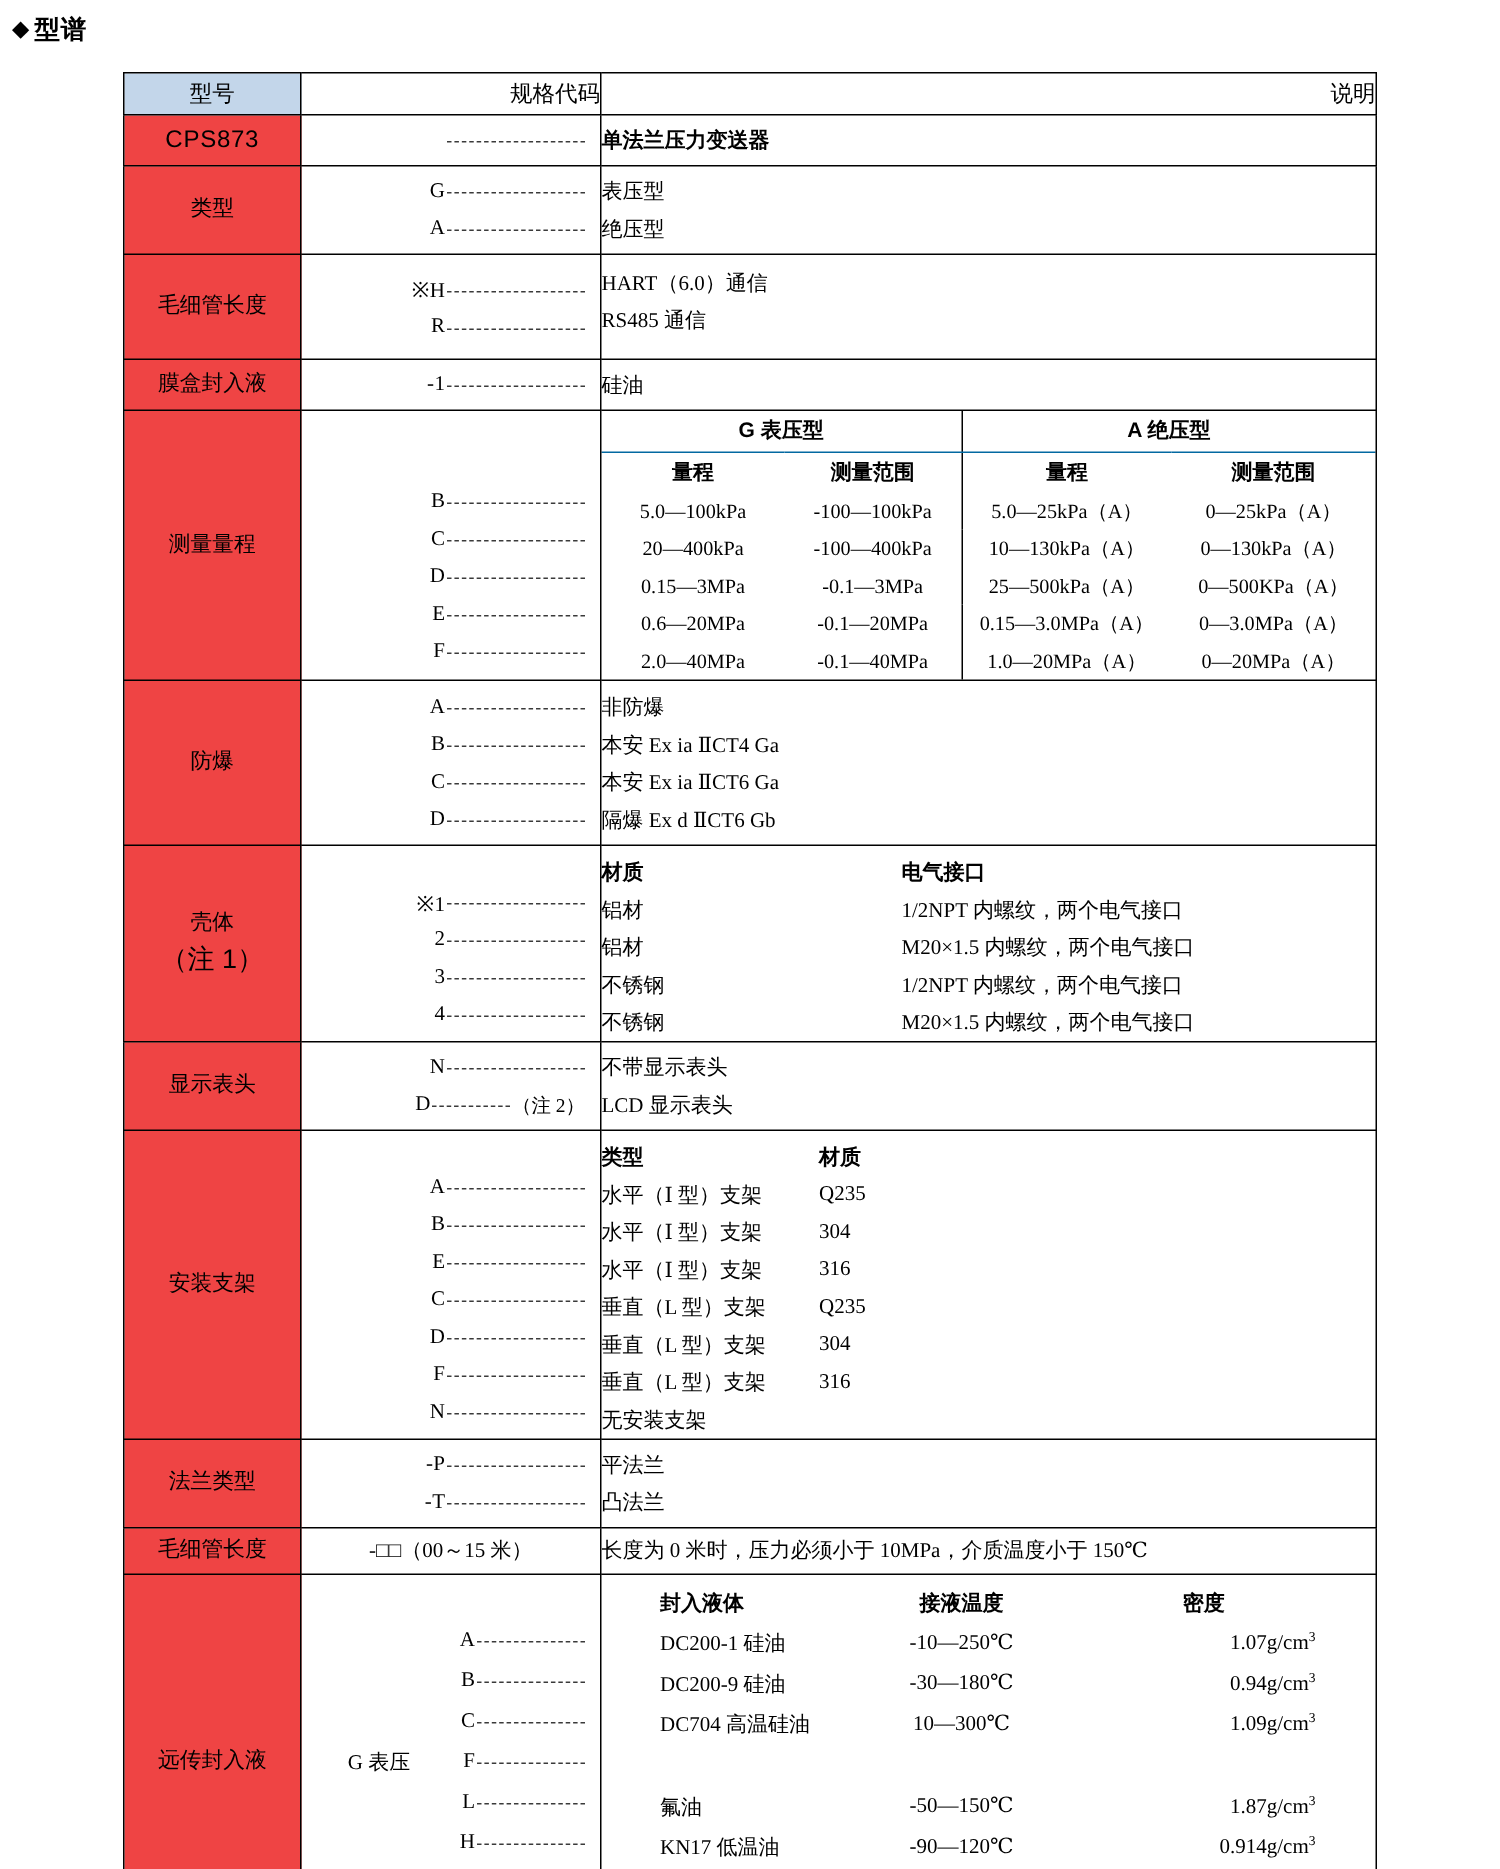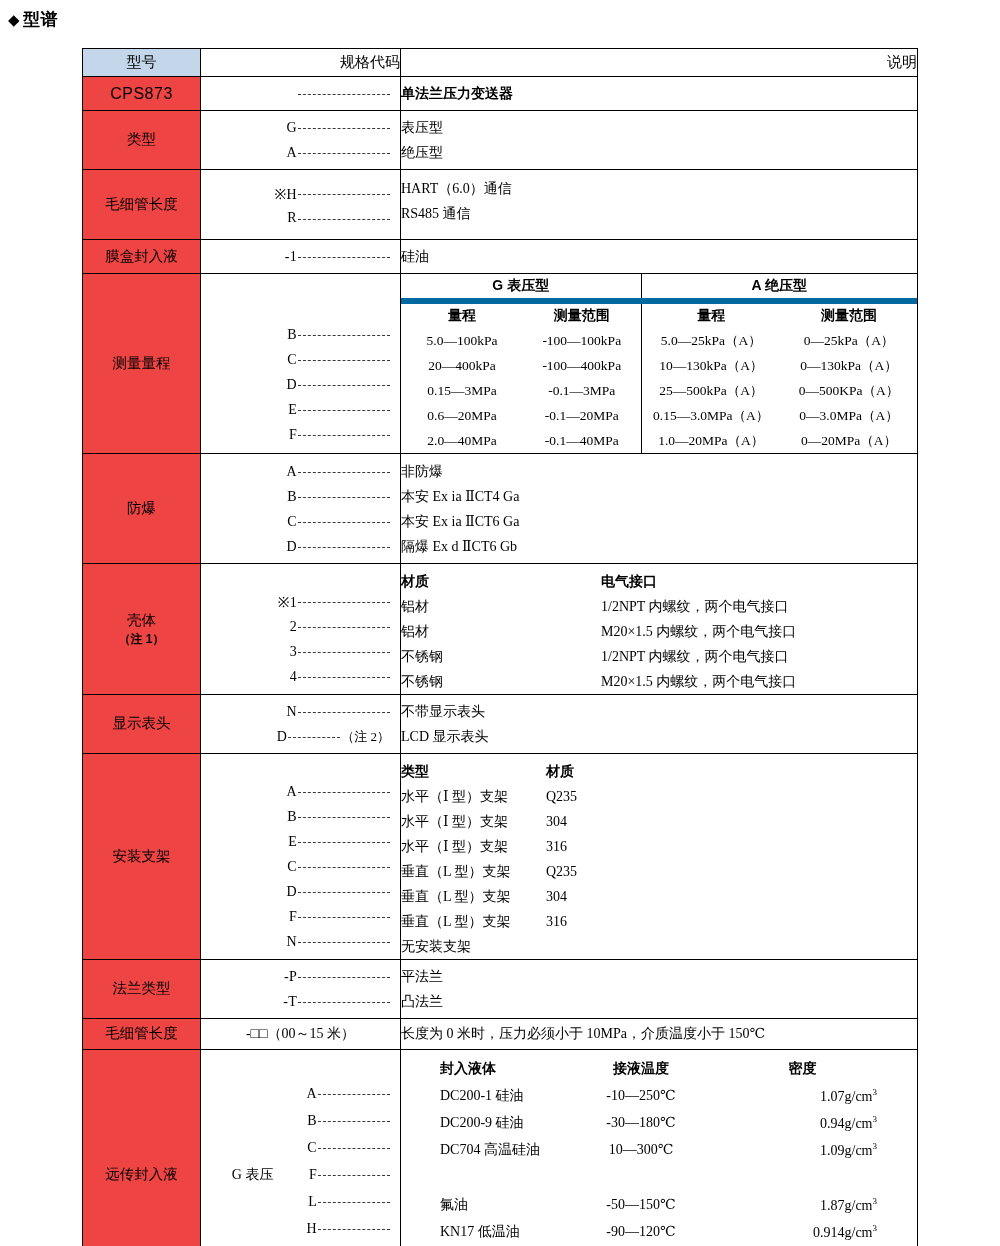--- a/index.html
+++ b/index.html
@@ -48,21 +48,21 @@
   }
   .cat {
     background: #ef4444;
     text-align: center;
     font-family: "Liberation Sans", "DejaVu Sans", sans-serif;
     font-weight: bold;
     font-size: 14.5px;
     line-height: 1.45;
     width: 118px;
   }
-  .cat .note { font-size: 12px; display: block; font-weight: bold; }
+  .cat .note { font-size: 18px; display: block; font-weight: normal; }
   .hdr {
     background: #c3d6ea;
     text-align: center;
     font-family: "Liberation Sans", "DejaVu Sans", sans-serif;
     font-weight: bold;
     font-size: 15px;
     height: 28px;
   }
   .hdr-plain {
     text-align: right;
@@ -157,21 +157,21 @@
   table.inner td {
     border: 0;
     padding: 0;
     text-align: center;
     height: 25px;
     white-space: nowrap;
     vertical-align: middle;
   }
   table.inner td.gsplit { border-right: 1px solid #000; }
   table.inner tr.grp td {
-    border-bottom: 6px solid #0369a1;
+    border-bottom: 1px solid #0369a1;
     font-family: "Liberation Sans", "DejaVu Sans", sans-serif;
     font-weight: bold;
     font-size: 14px;
     height: 27px;
   }
   table.inner tr.sub td {
     font-family: "Liberation Sans", "DejaVu Sans", sans-serif;
     font-weight: bold;
     font-size: 14px;
     height: 27px;

